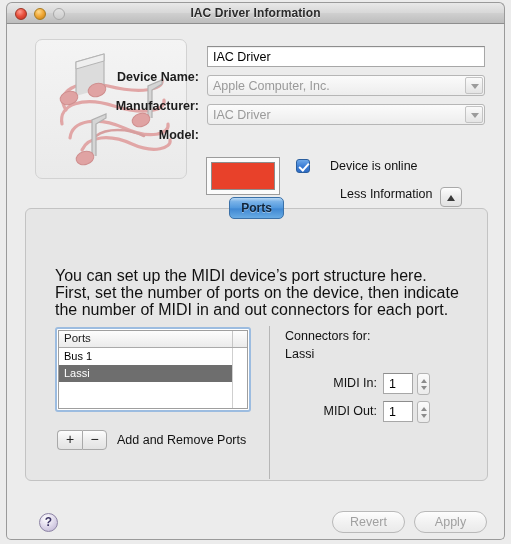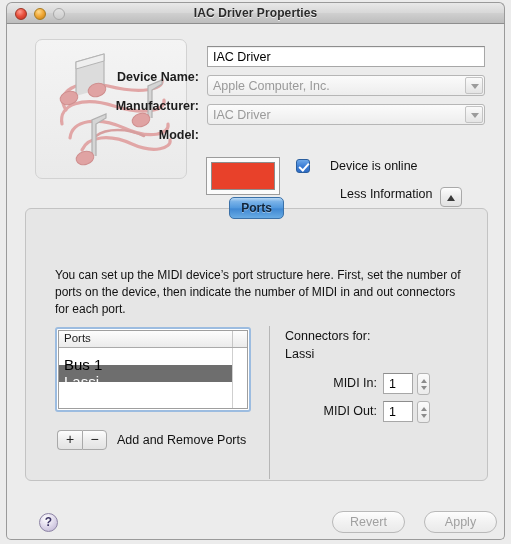--- a/index.html
+++ b/index.html
@@ -251,21 +251,21 @@
     color: #10243a;
     line-height: 20px;
     font-weight: bold;
     text-shadow: 0 1px 0 rgba(255,255,255,0.4);
   }
 
   .helptext {
     position: absolute;
     left: 48px; top: 243px;
     width: 410px;
-    font-size: 12px;
+    font-size: 16px;
     color: #111;
     line-height: 17px;
   }
 
   
   .listwrap {
     position: absolute;
     left: 48px; top: 303px;
     width: 196px; height: 85px;
     border: 2px solid #9cbce0;
@@ -293,23 +293,23 @@
     position: relative;
   }
   .listheader .divider {
     position: absolute;
     right: 14px; top: 0; bottom: 0;
     width: 1px;
     background: #c6c6c6;
   }
   .row {
     height: 17px;
-    font-size: 15px;
+    font-size: 11px;
     color: #000;
-    padding: 8px 0 0 5px;
+    padding: 0 0 0 5px;
     line-height: 17px;
     box-sizing: border-box;
   }
   .row.selected {
     background: #6e6e6e;
     color: #ffffff;
   }
   .scrollcol {
     position: absolute;
     right: 0; top: 17px; bottom: 0;
@@ -423,32 +423,32 @@
     background: linear-gradient(to bottom, #fdfdfd 0%, #f2f2f2 50%, #eaeaea 100%);
     border: 1px solid #b9b9b9;
     border-radius: 11px;
     box-sizing: border-box;
     text-align: center;
     font-size: 12.5px;
     color: #a0a0a0;
     line-height: 20px;
   }
   #btn-revert { left: 325px; top: 487px; width: 73px; }
-  #btn-apply  { left: 417px; top: 487px; width: 73px; }
+  #btn-apply  { left: 407px; top: 487px; width: 73px; }
 </style>
 </head>
 <body>
 
 <div id="window">
 
   <div class="titlebar">
     <div class="light close"></div>
     <div class="light min"></div>
     <div class="light zoom"></div>
-    <div class="title-text">IAC Driver Properties</div>
+    <div class="title-text">IAC Driver Information</div>
   </div>
 
   <div class="body">
 
     <div class="device-icon">
       <svg width="150" height="138" viewBox="0 0 150 138">
         <g fill="none" stroke="#e1a6a6" stroke-width="3.2" stroke-linecap="round">
           <path d="M30 70 C18 52 42 38 72 46 C104 54 128 50 126 40"></path>
           <path d="M26 84 C22 64 48 56 78 66 C110 76 130 70 128 60"></path>
           <path d="M34 98 C36 80 62 76 88 88 C114 100 134 94 132 84"></path>

